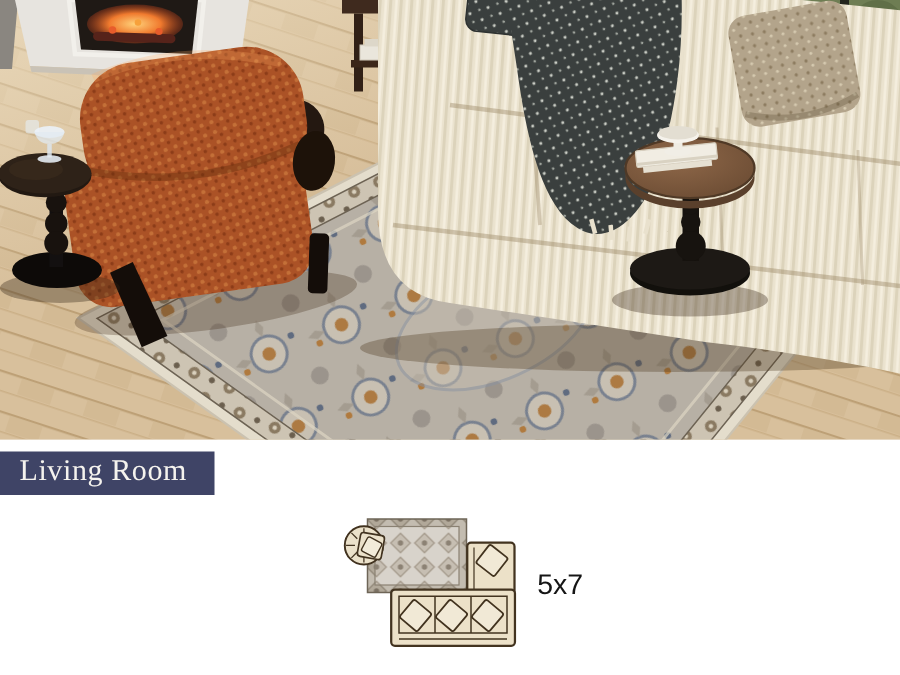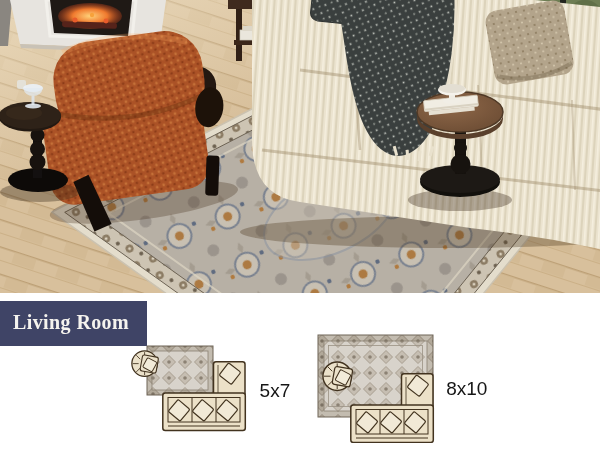--- a/index.html
+++ b/index.html
@@ -7,24 +7,24 @@
     width:600px;height:450px;overflow:hidden;background:#ffffff;
     font-family:"Liberation Sans",sans-serif;position:relative;
   }
   .stage{position:absolute;inset:0;width:600px;height:450px;}
   .photo{
     position:absolute;left:0;top:0;width:600px;height:293px;
     overflow:hidden;background:#d5bd99;
   }
   .photo svg{display:block;}
   .banner{
-    position:absolute;left:0;top:301px;height:45px;
+    position:absolute;left:0;top:301px;height:29px;
     background:#3f4466;color:#f5f3ee;display:flex;align-items:center;
     padding:0 18px 2px 13px;box-sizing:border-box;
-    font-family:"Liberation Serif",serif;font-weight:bold;font-size:20px;
+    font-family:"Liberation Serif",serif;font-weight:normal;font-size:20px;
     letter-spacing:0.4px;
   }
   .diagram-row{
     position:absolute;left:0;top:325px;width:600px;height:118px;
     display:flex;justify-content:center;align-items:flex-end;gap:24px;
   }
   figure.diagram{display:flex;align-items:center;gap:7px;margin:0;padding:0;}
   .size-label{font-size:19px;color:#151515;line-height:1;}
   .defs-holder{position:absolute;width:0;height:0;overflow:hidden;}
 </style>
@@ -272,26 +272,16 @@
     <figure class="diagram">
       <svg width="140" height="105" viewBox="0 0 140 105">
         <rect x="34" y="8" width="66" height="49" fill="url(#minirugD)" stroke="#6e6557" stroke-width="1"></rect>
         <rect x="39" y="13" width="56" height="39" fill="url(#minirug)" stroke="#8a8172" stroke-width="0.8"></rect>
         <use href="#chairSym" transform="translate(18,12) scale(0.85)"></use>
         <use href="#sofaSym" transform="translate(49,23)"></use>
       </svg>
       <figcaption class="size-label">5x7</figcaption>
     </figure>
 
-    <figure class="diagram">
-      <svg width="125" height="110" viewBox="0 0 125 110">
-        <rect x="4" y="2" width="115" height="82" fill="url(#minirugD)" stroke="#6e6557" stroke-width="1"></rect>
-        <rect x="10" y="8" width="103" height="70" fill="url(#minirug)" stroke="#8a8172" stroke-width="0.8"></rect>
-        <rect x="14.5" y="12.5" width="94" height="61" fill="none" stroke="#9b9284" stroke-width="0.8"></rect>
-        <use href="#chairSym" transform="translate(8,28) scale(0.95)"></use>
-        <use href="#sofaSym" transform="translate(36,40)"></use>
-      </svg>
-      <figcaption class="size-label">8x10</figcaption>
-    </figure>
 
 
   </div>
 </div>
 
 </body></html>

